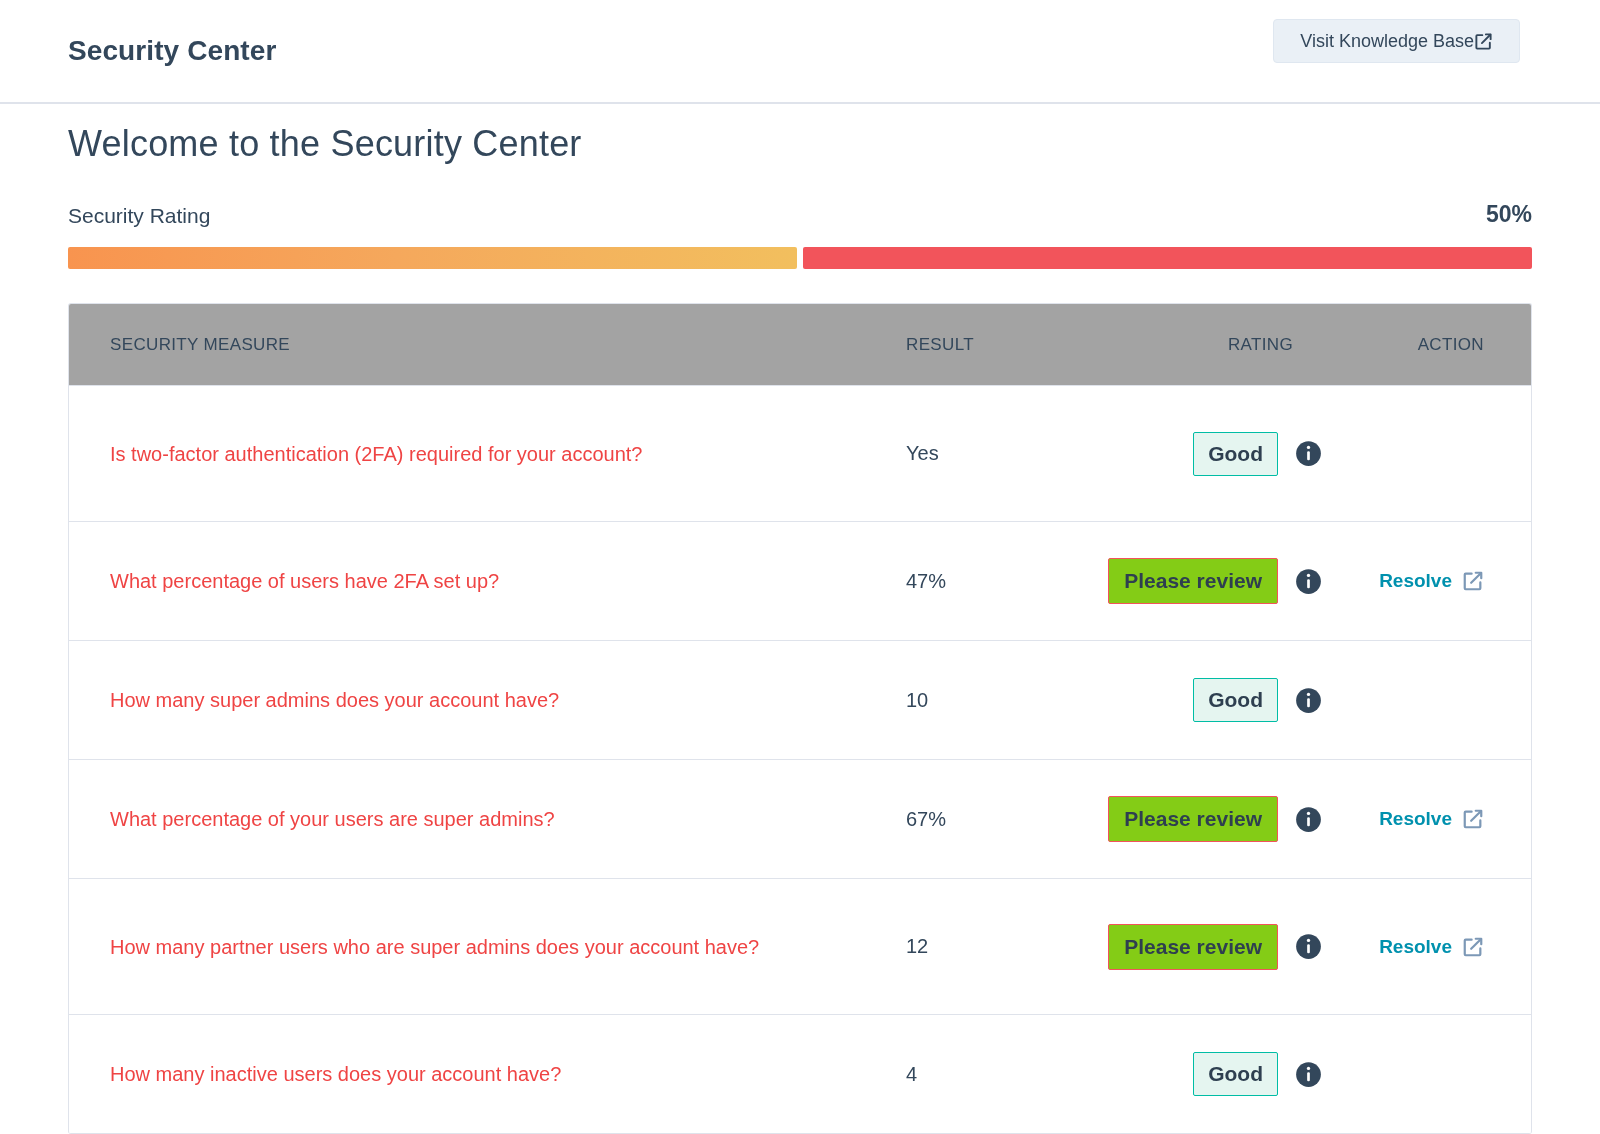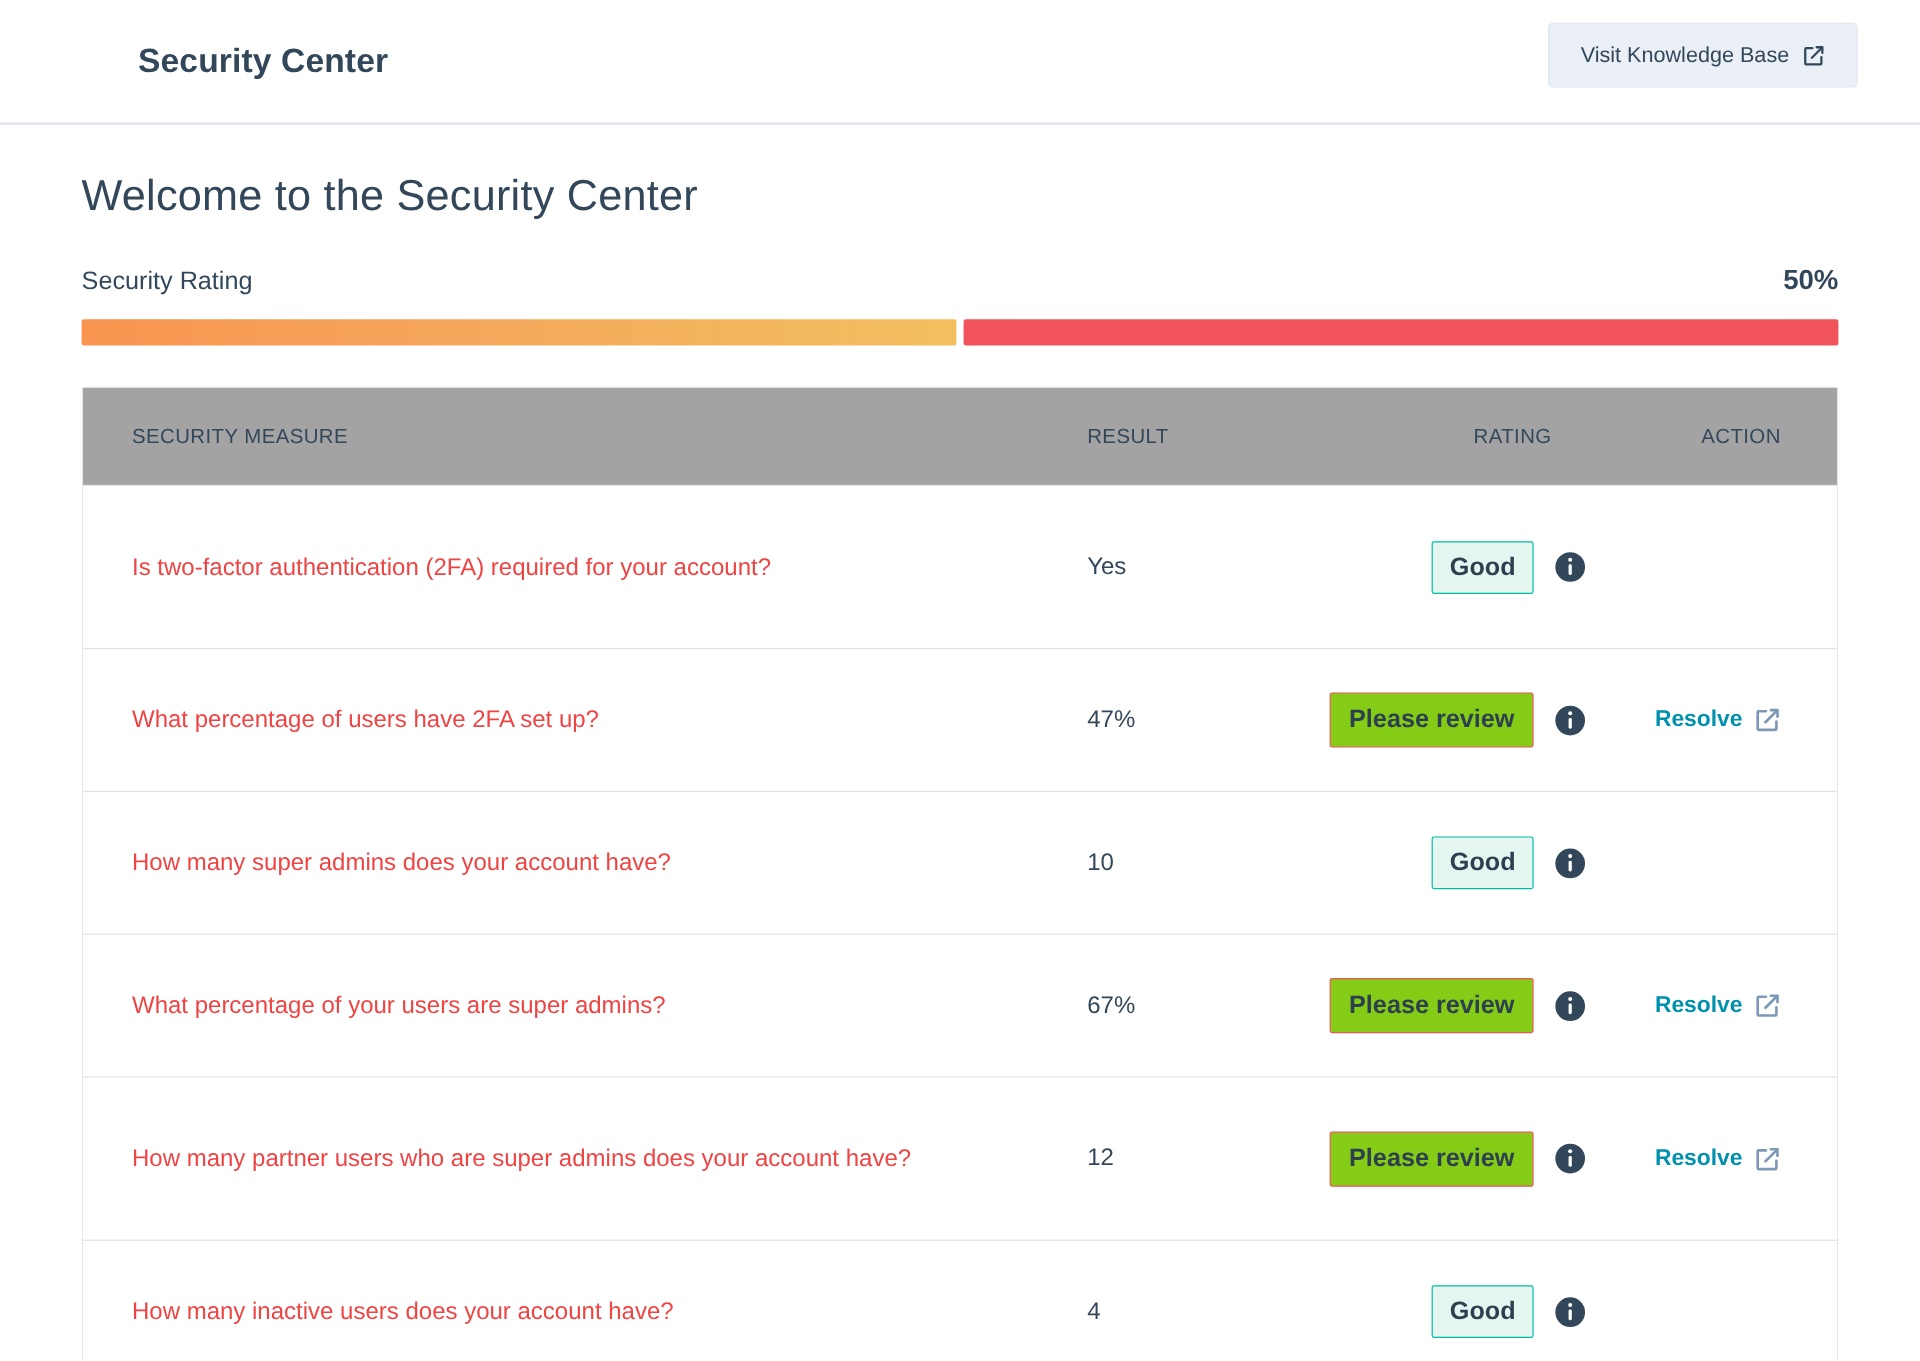--- a/index.html
+++ b/index.html
@@ -19,51 +19,49 @@
     border-bottom: 2px solid #dfe3eb;
     display: flex;
     align-items: center;
     padding: 0 68px;
   }
   .app-title {
     font-size: 28px;
     font-weight: 700;
     color: #33475b;
     letter-spacing: 0.1px;
-    margin-left: 47px;
   }
   .kb-button {
     position: absolute;
-    right: 52px;
+    right: 80px;
     top: 19px;
-    height: 54px;
+    height: 44px;
     padding: 0 26px;
     background: #eaf0f6;
     border: 1px solid #dfe7f0;
     border-radius: 4px;
     display: flex;
     align-items: center;
-    gap: 11px;
     cursor: pointer;
   }
   .kb-button .label {
     font-size: 18px;
     color: #33475b;
     white-space: nowrap;
   }
   .ext-icon { display: inline-block; line-height: 0; }
 
   
   .main { padding: 0 68px; }
 
   .welcome {
     font-size: 36px;
     font-weight: 400;
     color: #33475b;
-    padding-top: 38px;
+    padding-top: 19px;
     letter-spacing: 0.2px;
   }
 
   .rating-row {
     display: flex;
     align-items: flex-end;
     justify-content: space-between;
     margin-top: 36px;
   }
   .rating-label {

